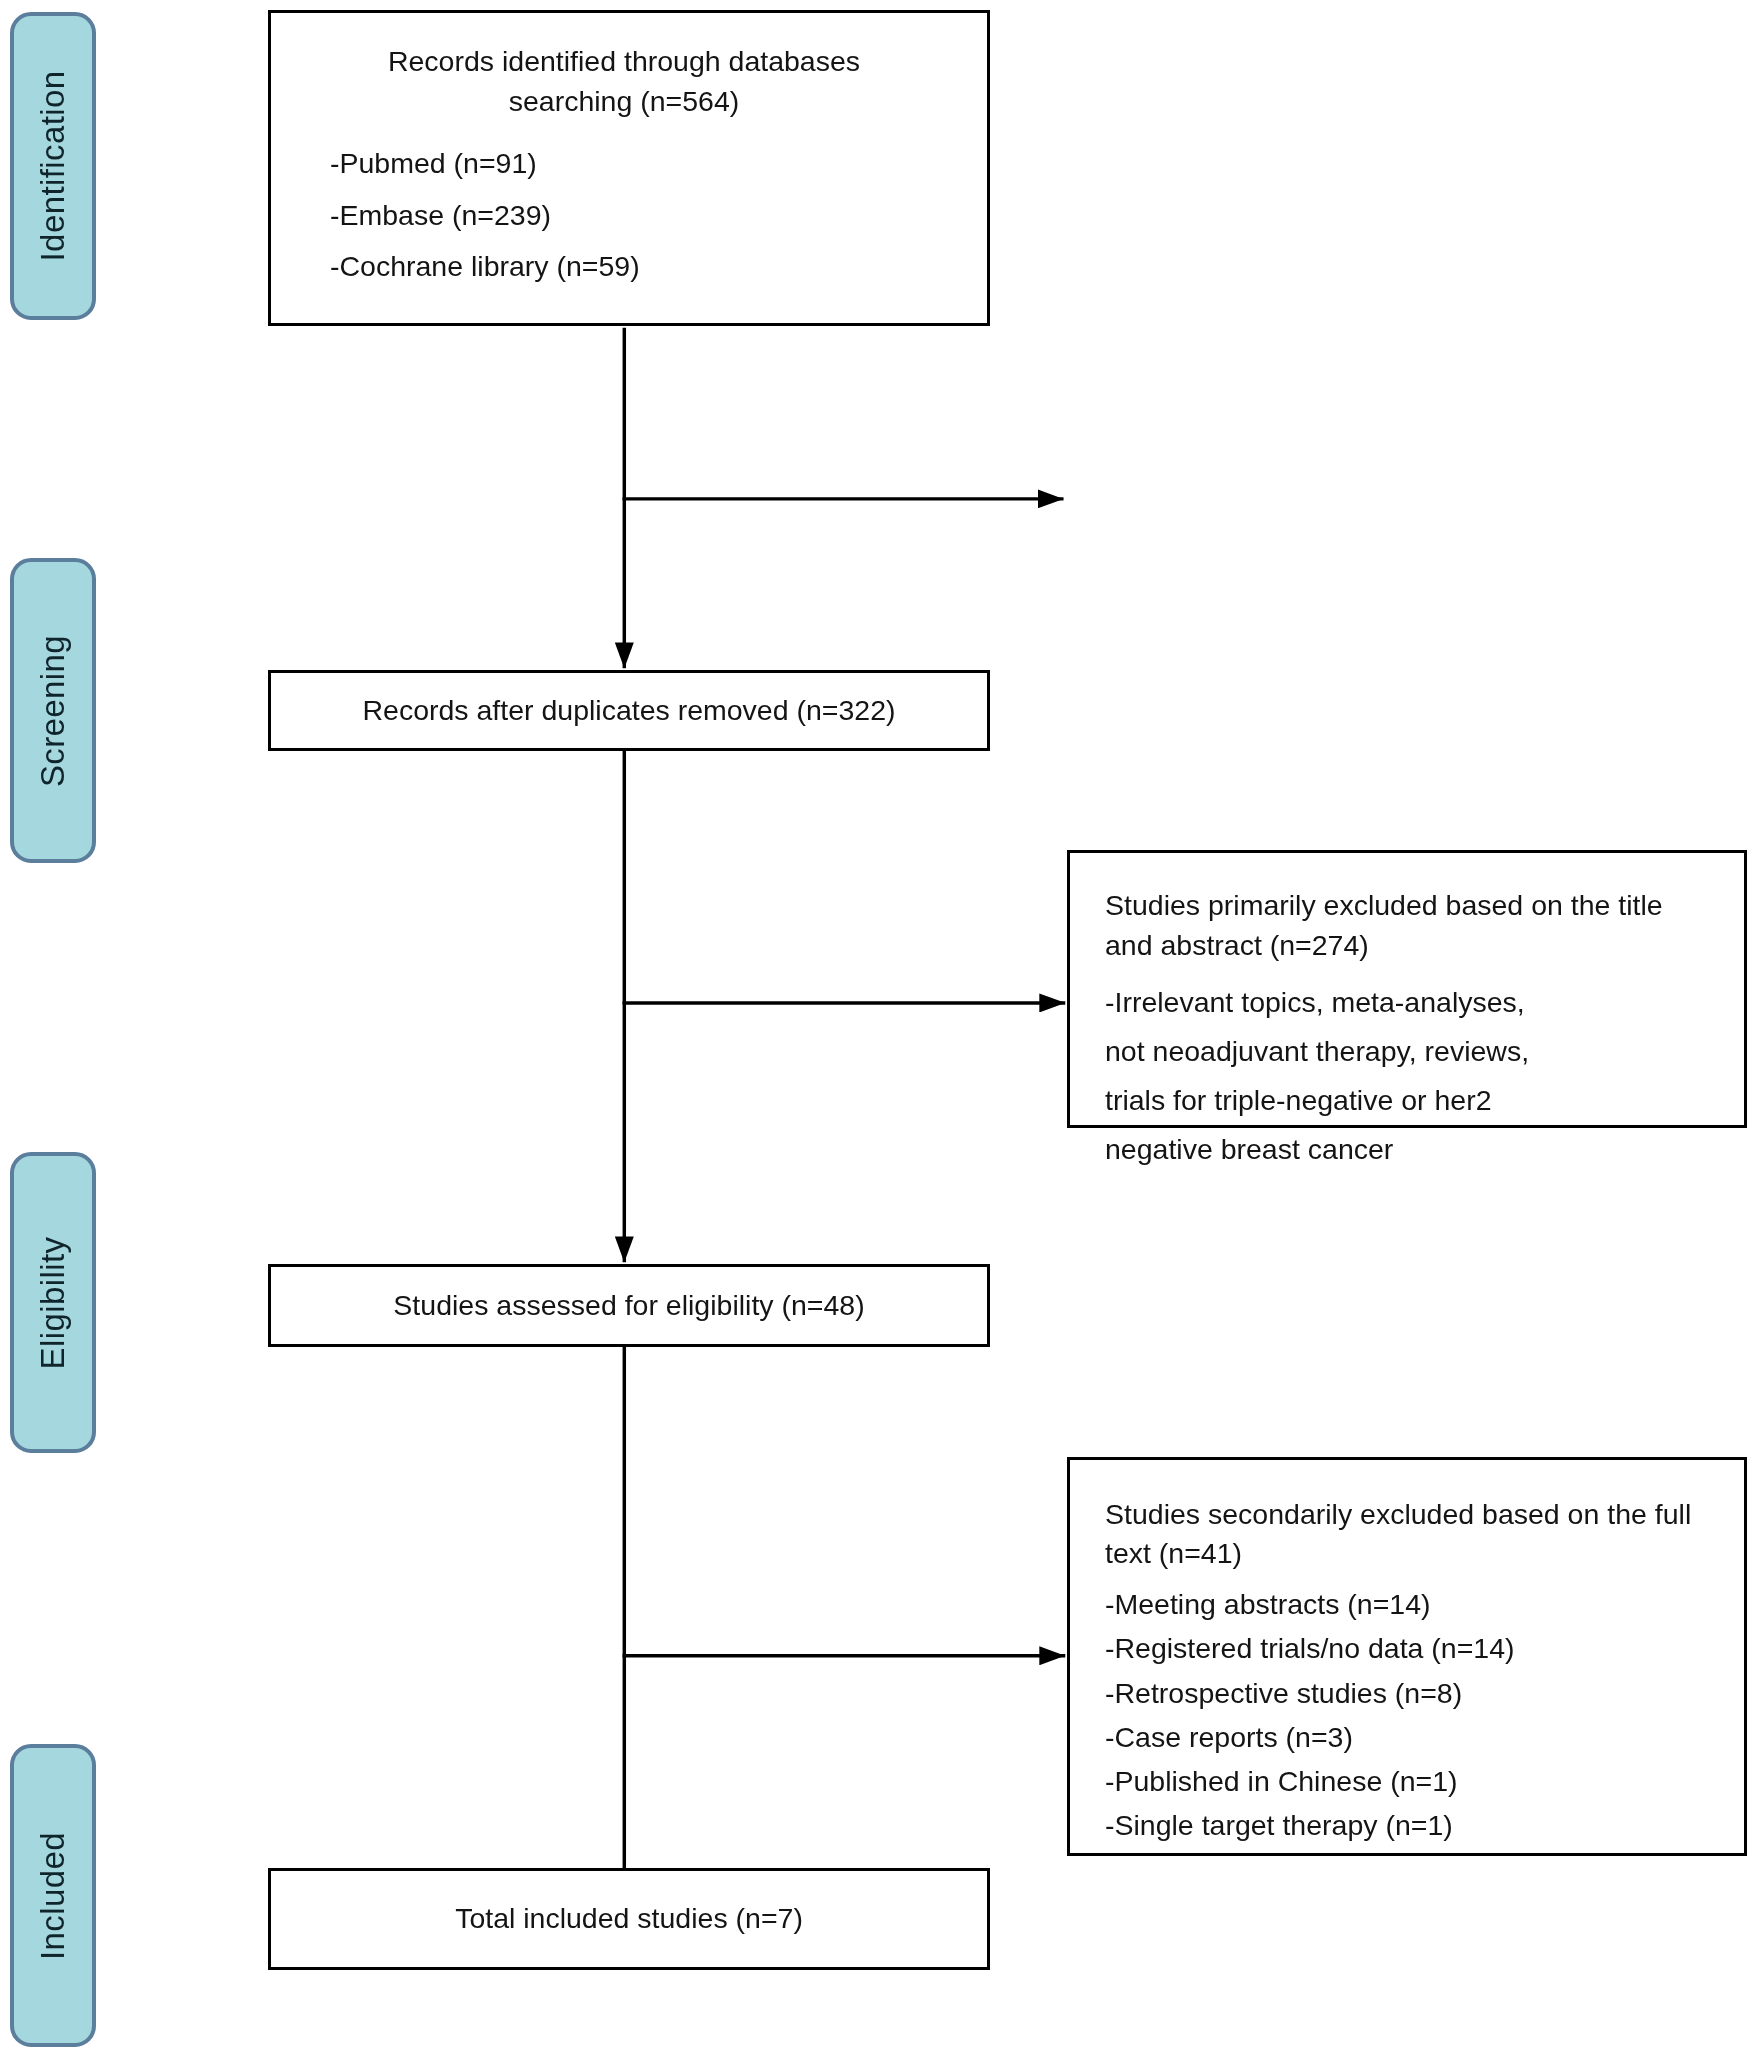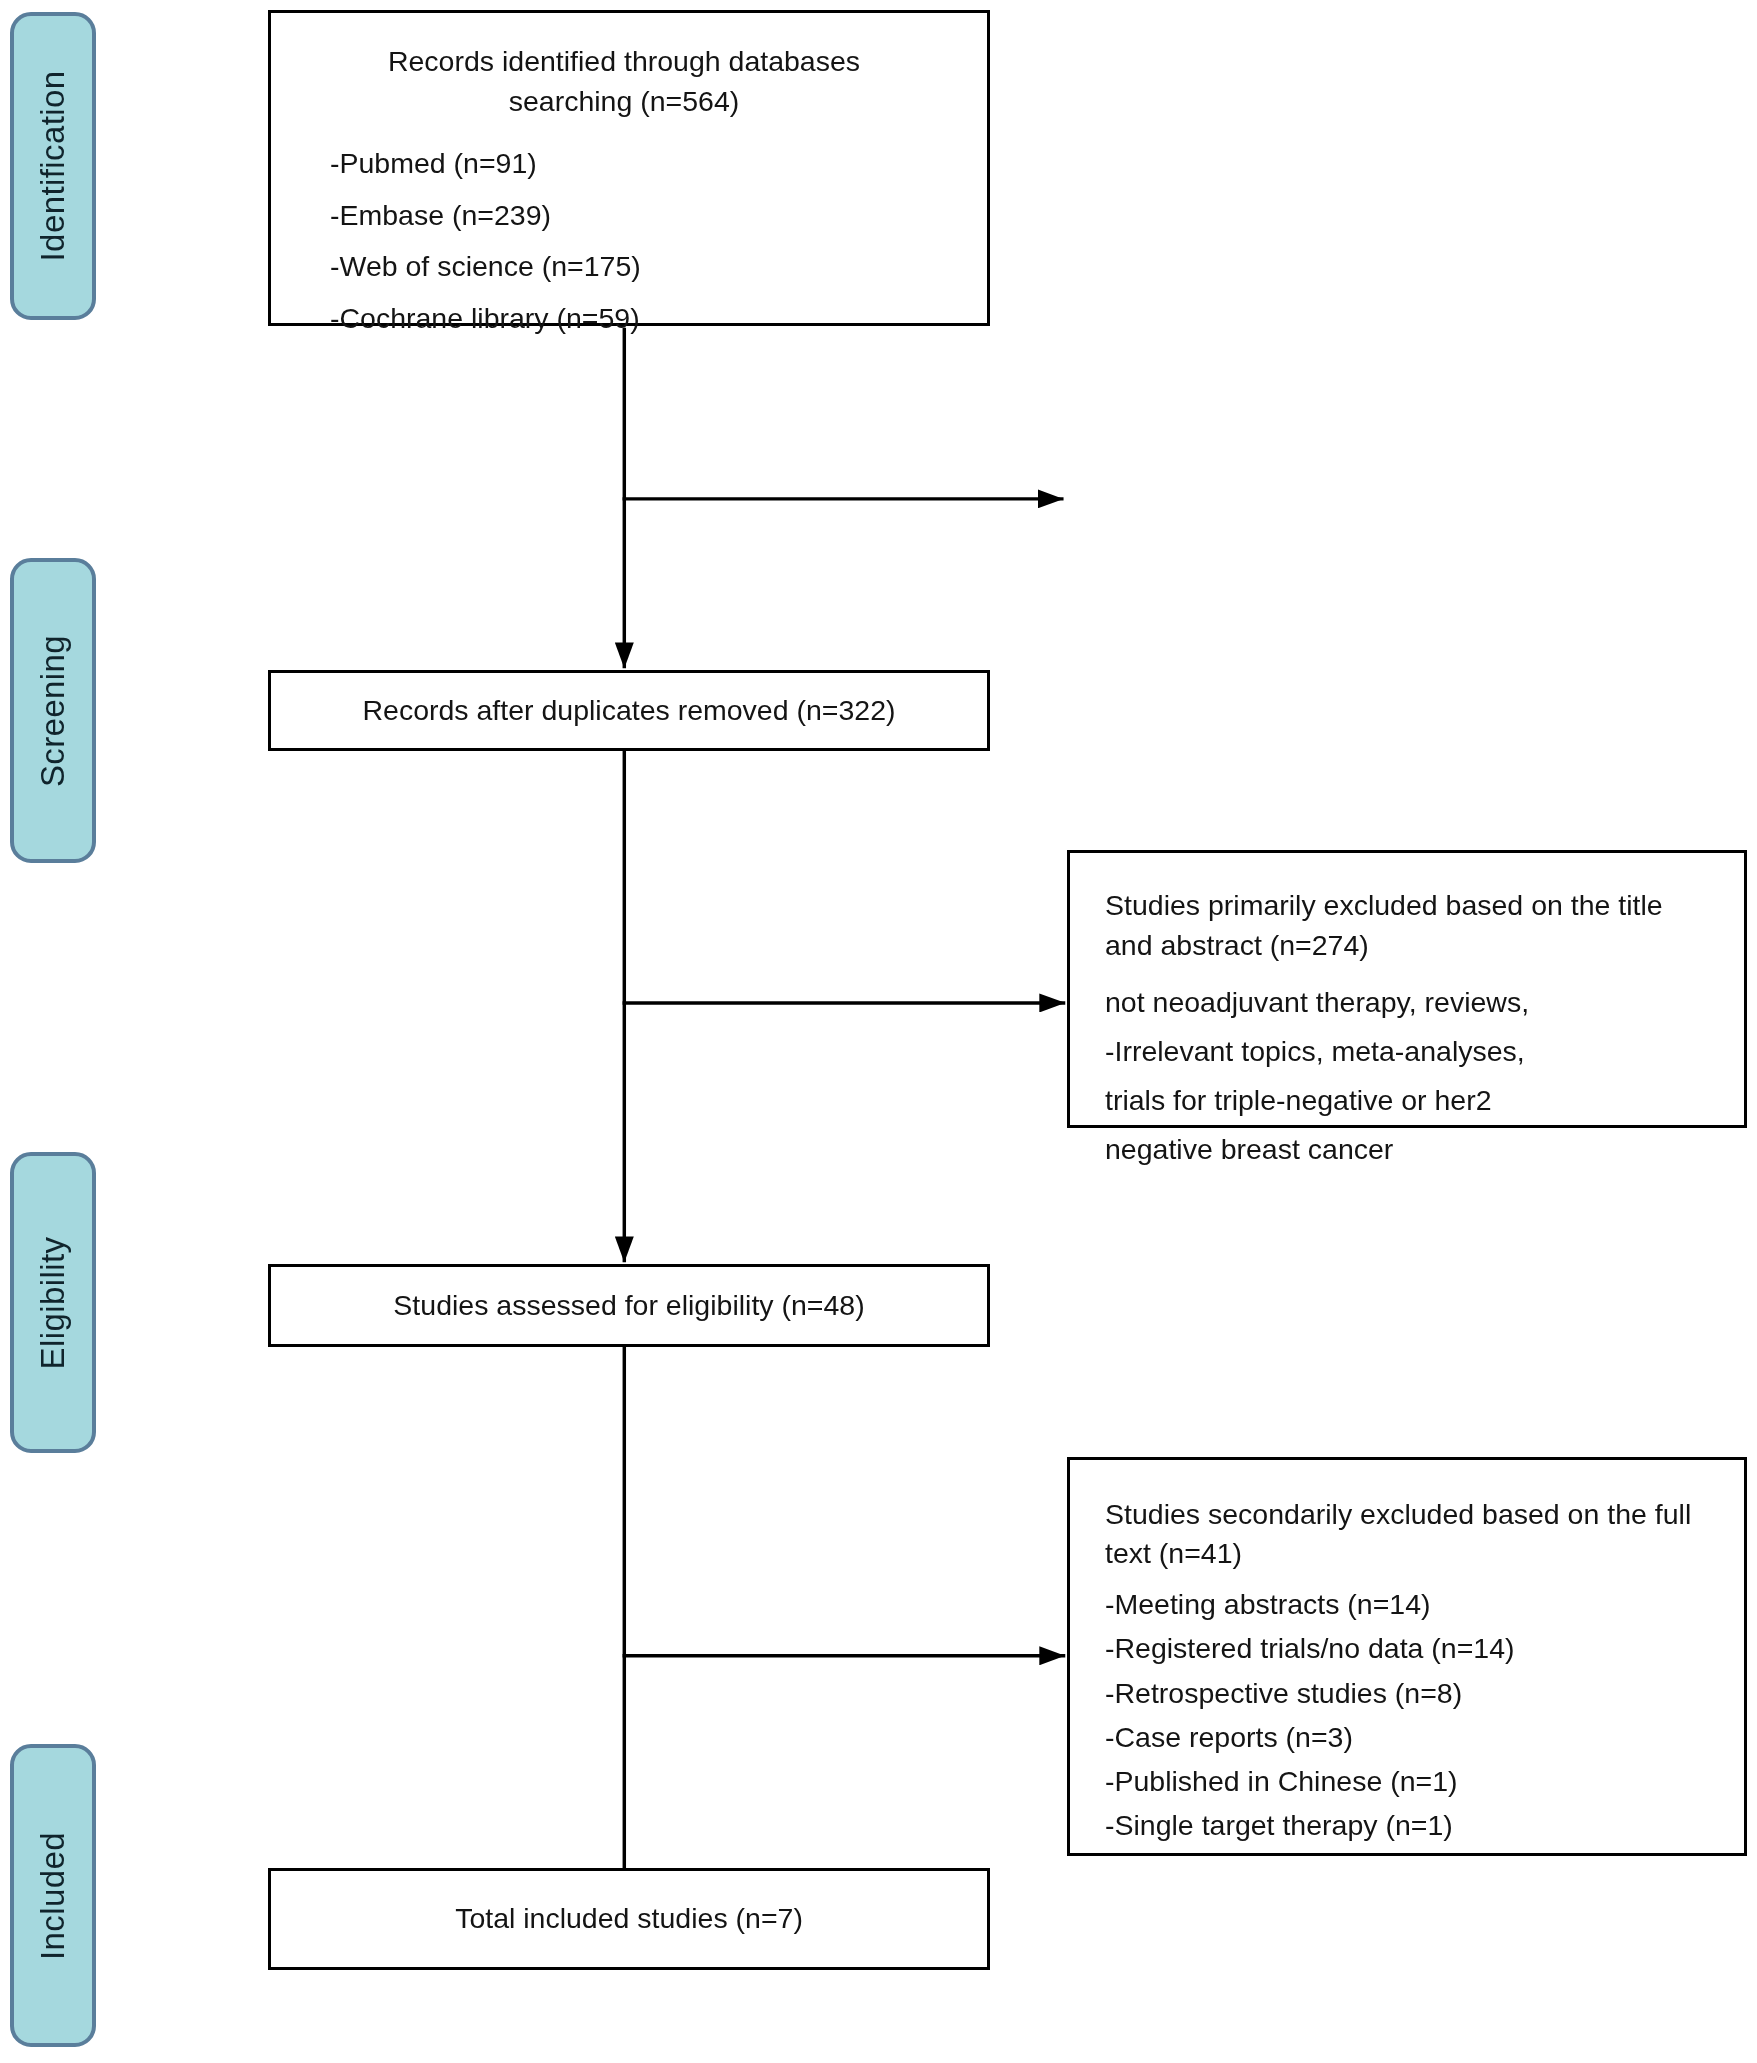--- a/index.html
+++ b/index.html
@@ -121,35 +121,34 @@
   </div>
   <div class="stage" style="top:1744px;height:303px">
     <span class="rot">Included</span>
   </div>
 
   <div class="box pad-list" style="left:268px;top:10.4px;width:722px;height:316px">
     <div class="title-c" style="padding:0 52px">Records identified through databases searching (n=564)</div>
     <div class="list-a">
       <div class="li">-Pubmed (n=91)</div>
       <div class="li">-Embase (n=239)</div>
-      <div class="li">-Web of science (n=175)</div>
       <div class="li">-Cochrane library (n=59)</div>
     </div>
   </div>
 
 
   <div class="box centered" style="left:268px;top:670px;width:722px;height:81px">
     <span>Records after duplicates removed (n=322)</span>
   </div>
 
   <div class="box excl" style="left:1067px;top:850px;width:680px;height:278px">
     <div class="title-l">Studies primarily excluded based on the title and abstract (n=274)</div>
     <div>
+      <div class="li">-Irrelevant topics, meta-analyses,</div>
       <div class="li">not neoadjuvant therapy, reviews,</div>
-      <div class="li">-Irrelevant topics, meta-analyses,</div>
       <div class="li">trials for triple-negative or her2</div>
       <div class="li">negative breast cancer</div>
     </div>
   </div>
 
   <div class="box centered" style="left:268px;top:1264px;width:722px;height:83px">
     <span>Studies assessed for eligibility (n=48)</span>
   </div>
 
   <div class="box excl2" style="left:1067px;top:1457px;width:680px;height:399px">

